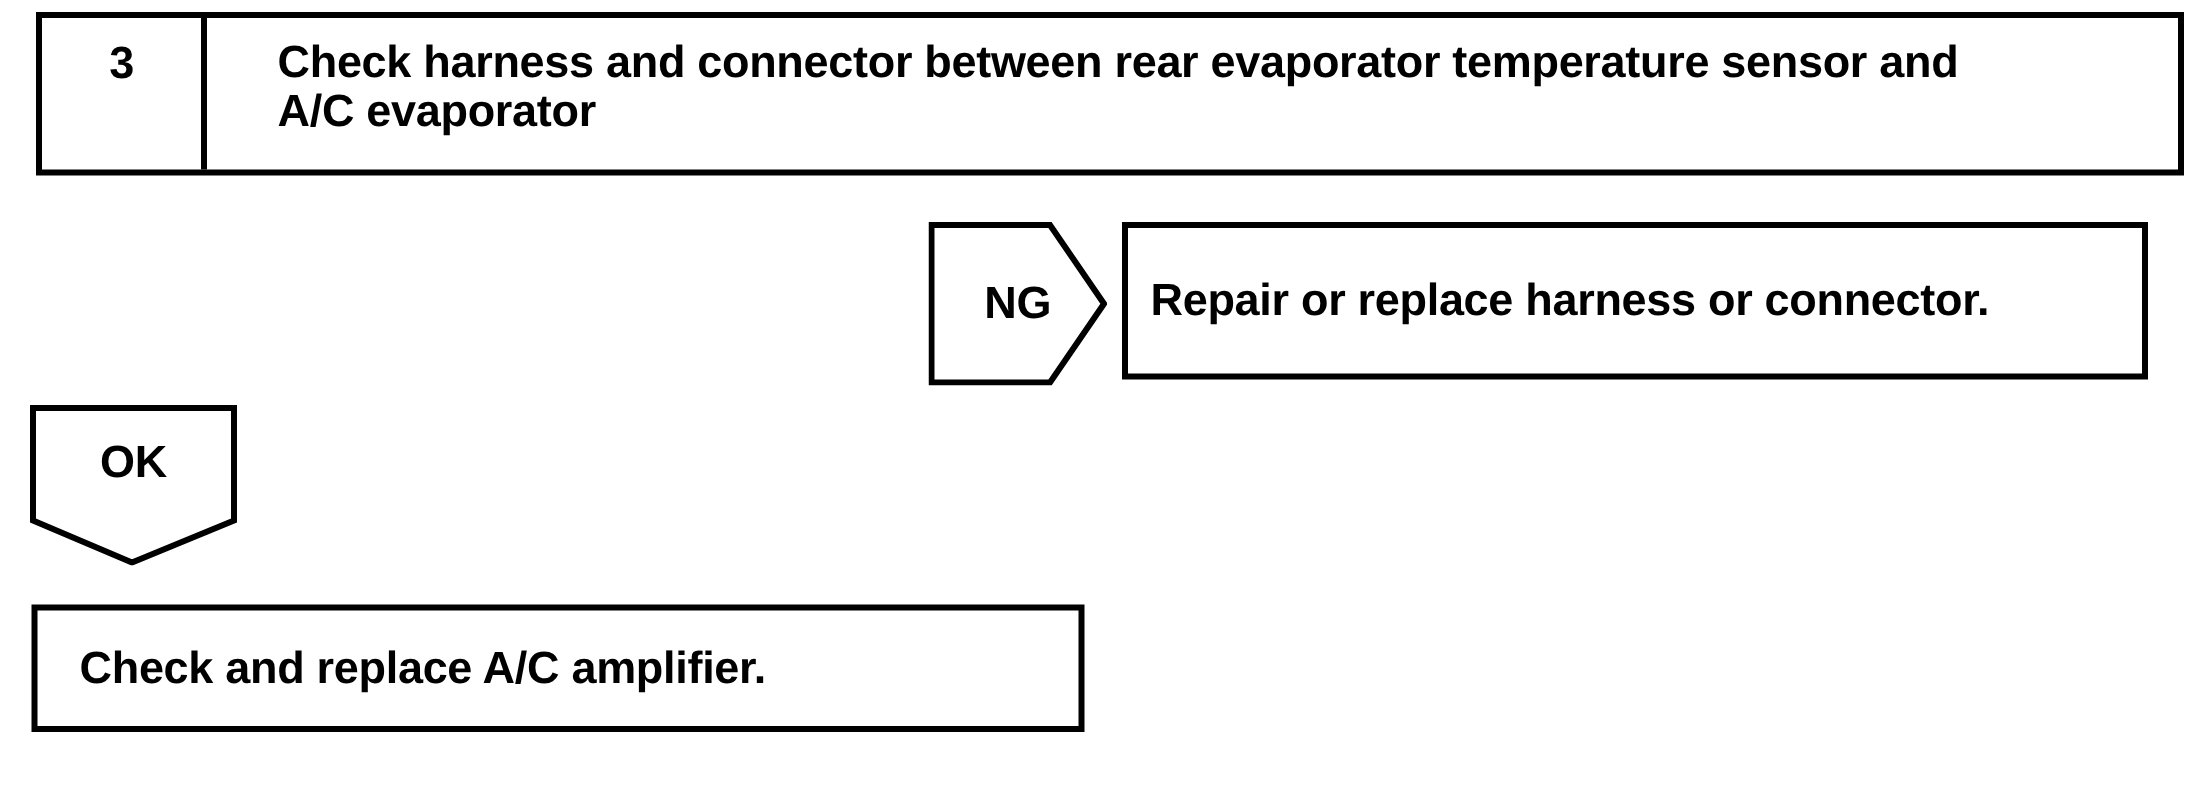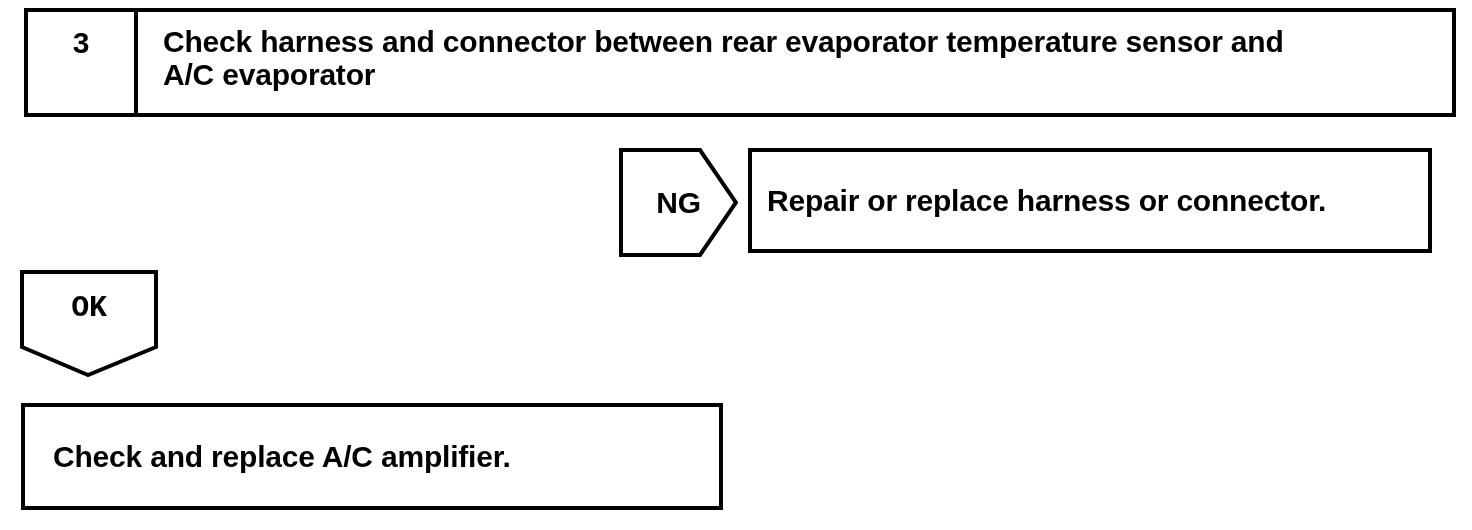--- a/index.html
+++ b/index.html
@@ -38,57 +38,58 @@
     width: 110px;
     border-right: 4px solid #000000;
     display: flex;
     justify-content: center;
     align-items: flex-start;
     padding-top: 14px;
     line-height: 33px;
   }
   .step-title-cell {
     flex: 1 1 auto;
-    padding: 13px 12px 0 25px;
+    padding: 13px 12px 0 15px;
     line-height: 33px;
+    margin-left: 32px;
   }
   .step-title-cell .line { white-space: nowrap; }
 
   
   .connector { position: absolute; }
   .connector svg { position: absolute; left: 0; top: 0; display: block; }
   .connector-label {
     position: absolute;
     display: flex;
     align-items: center;
     justify-content: center;
     line-height: 33px;
   }
 
   .ng-connector { left: 619px; top: 148px; width: 119px; height: 109px; padding-left: 36px; }
   .ng-connector .connector-label { left: 0; top: 0; width: 100%; height: 100%; }
 
-  .ok-connector { left: 20px; top: 270px; width: 138px; height: 107px; font-family: Liberation Mono, monospace; }
+  .ok-connector { left: 20px; top: 270px; width: 138px; height: 107px; }
   .ok-connector .connector-label { left: 0; top: 0; width: 100%; height: 77px; }
 
   
   .ng-action-box {
     left: 748px;
     top: 148px;
     width: 684px;
     height: 105px;
     display: flex;
     align-items: center;
     padding-left: 15px;
   }
   .ok-action-box {
     left: 21px;
     top: 403px;
     width: 702px;
-    height: 107px;
+    height: 85px;
     display: flex;
     align-items: center;
     padding-left: 28px;
   }
   .action-text { white-space: nowrap; }
 </style>
 </head>
 <body>
 
 <div class="canvas">

